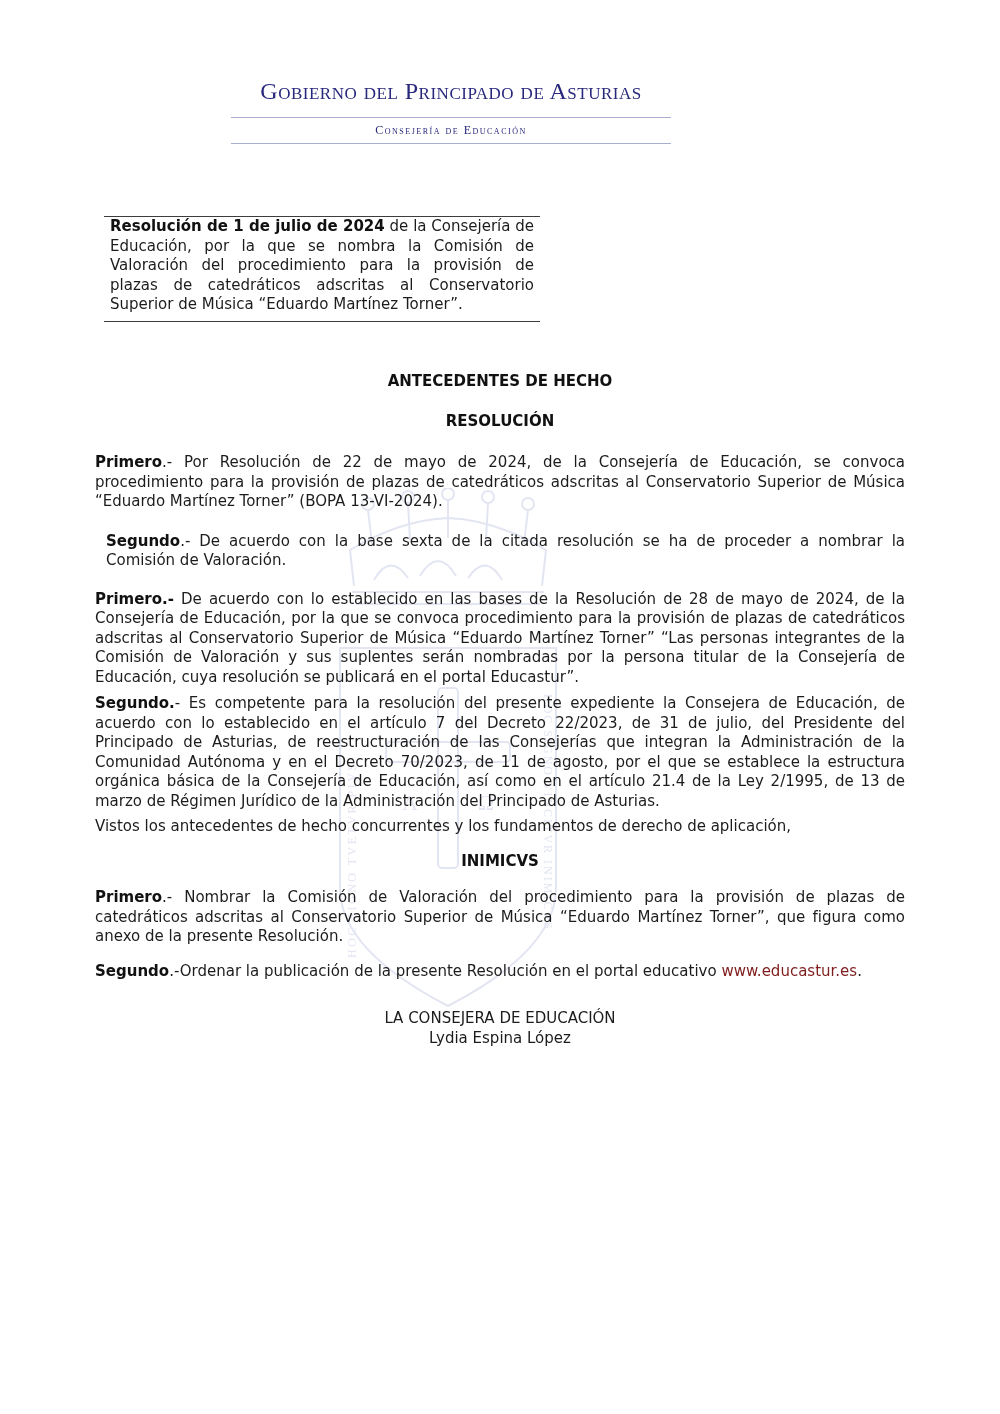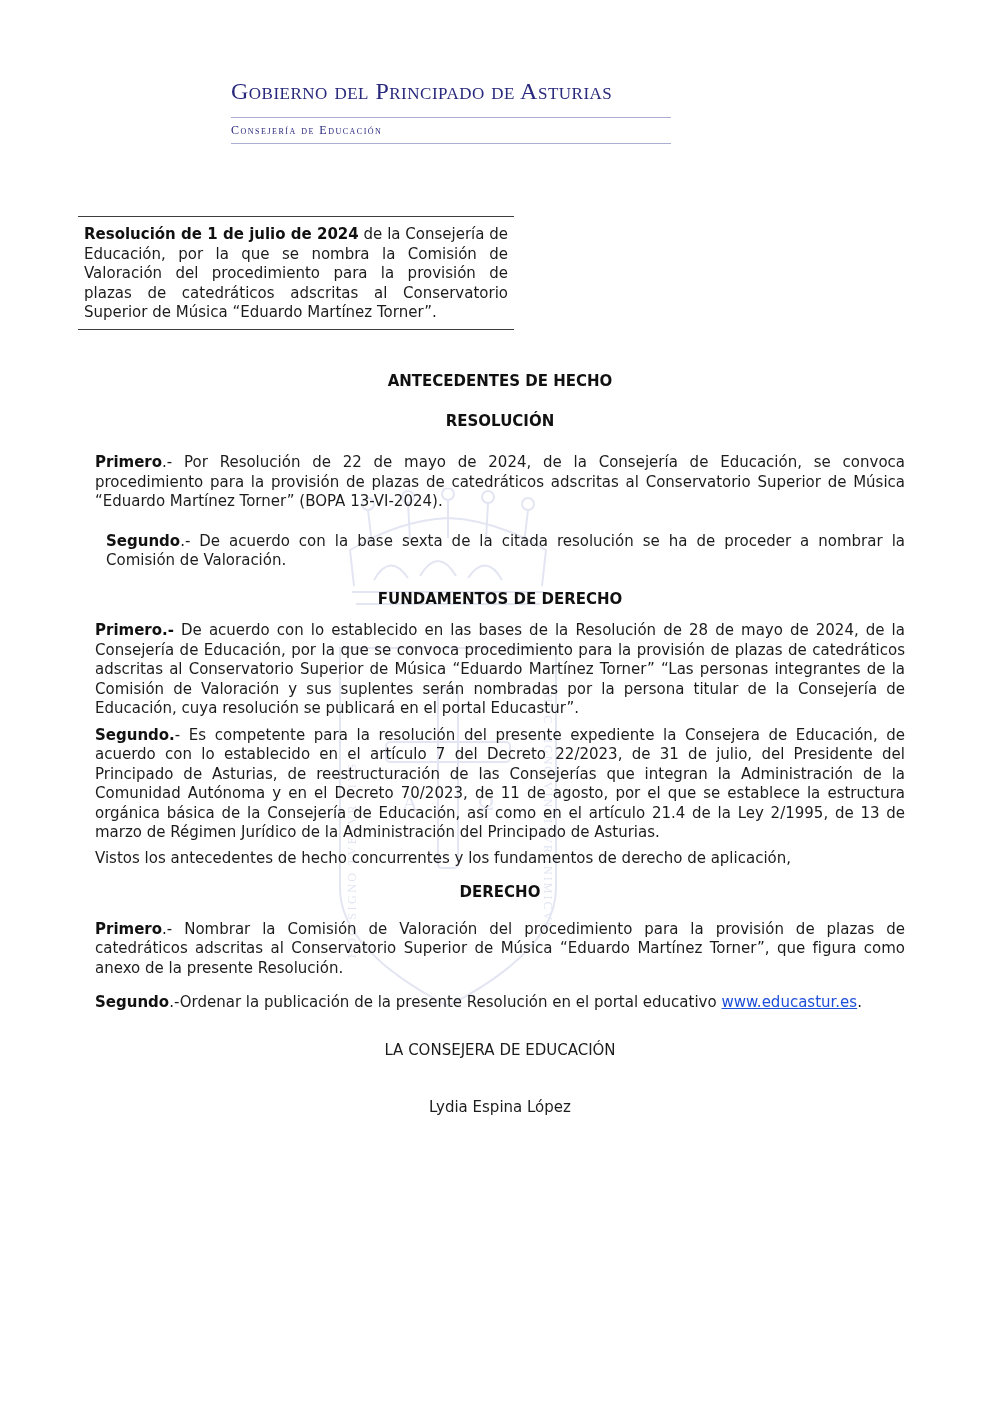--- a/index.html
+++ b/index.html
@@ -5,45 +5,45 @@
   html,body{margin:0;padding:0;background:#ffffff;}
   .page{
     position:relative;width:1000px;height:1414px;background:#ffffff;overflow:hidden;
     font-family:"DejaVu Sans","Liberation Sans",sans-serif;color:#1c1c1c;
   }
   
   .watermark{position:absolute;left:312px;top:488px;width:272px;height:530px;z-index:0;}
   .wm-text{font-family:"Liberation Serif","DejaVu Serif",serif;}
   
   .header{
-    position:absolute;left:231px;top:74px;width:440px;z-index:2;
+    position:absolute;left:231px;top:74px;width:440px;text-align:center;z-index:2;
     font-family:"Liberation Serif","DejaVu Serif",serif;color:#28287c;
   }
   .org{font-variant:small-caps;font-size:24px;line-height:34px;letter-spacing:.5px;white-space:nowrap;}
   .rule{border-top:1px solid #a9aed2;height:0;margin-top:9px;}
   .dept{font-variant:small-caps;font-size:12px;line-height:17px;letter-spacing:1.5px;margin-top:4px;}
   .rule.second{margin-top:4px;}
   
   .summary-box{
-    position:absolute;left:78px;top:216px;width:424px;z-index:2;
+    position:absolute;left:104px;top:216px;width:424px;z-index:2;
     border-top:1.5px solid #3d3d3d;border-bottom:1.5px solid #3d3d3d;
-    padding:8px 6px 6px 6px;
+    padding:0 6px 6px 6px;
   }
   .summary-box p{margin:0;font-size:15px;line-height:19.5px;text-align:justify;}
   
   .doc{position:absolute;left:95px;top:372px;width:810px;z-index:2;font-size:15px;line-height:19.5px;}
   .h{font-weight:bold;text-align:center;font-size:15px;line-height:19.5px;margin:0;color:#111;}
   .p{text-align:justify;margin:0;}
   .center{text-align:center;margin:0;}
   b,strong{color:#111;}
   .mb6{margin-bottom:6px;}  .mb7{margin-bottom:7px;}  .mb12{margin-bottom:12px;}
   .mb15{margin-bottom:15px;}.mb17{margin-bottom:17px;}.mb19{margin-bottom:19px;margin-left:11px;}
   .mb20{margin-bottom:20px;}.mb22{margin-bottom:22px;}.mb28{margin-bottom:28px;}
-  .mb38{margin-bottom:38px;}
-  .link{color:#1d4ed8;text-decoration:underline;cursor:pointer;}
+  .mb38{}
+  .link{color:#7f1d1d;cursor:pointer;}
 </style>
 </head>
 <body>
 
 <div class="page">
 
   <div class="watermark">
     <svg width="272" height="530" viewBox="0 0 272 530" xmlns="http://www.w3.org/2000/svg" fill="none" stroke="#e3e6f2" stroke-width="2">
       <g>
         <circle cx="56" cy="16" r="6"></circle>
@@ -84,29 +84,28 @@
   <main class="doc">
 
     <p class="h mb20">ANTECEDENTES DE HECHO</p>
 
     <p class="h mb22">RESOLUCIÓN</p>
 
     <p class="p mb20"><b>Primero</b><span>.- </span><span>Por Resolución de 22 de mayo de 2024, de la Consejería de Educación, se convoca procedimiento para la provisión de plazas de catedráticos adscritas al Conservatorio Superior de Música “Eduardo Martínez Torner” (BOPA 13-VI-2024).</span></p>
 
     <p class="p mb19"><b>Segundo</b><span>.- </span><span>De acuerdo con la base sexta de la citada resolución se ha de proceder a nombrar la Comisión de Valoración.</span></p>
 
-    <p class="h mb12">FUNDAMENTOS DE DERECHO</p>
 
     <p class="p mb7"><b>Primero.-</b><span> </span><span>De acuerdo con lo establecido en las bases de la Resolución de 28 de mayo de 2024, de la Consejería de Educación, por la que se convoca procedimiento para la provisión de plazas de catedráticos adscritas al Conservatorio Superior de Música “Eduardo Martínez Torner” “Las personas integrantes de la Comisión de Valoración y sus suplentes serán nombradas por la persona titular de la Consejería de Educación, cuya resolución se publicará en el portal Educastur”.</span></p>
 
     <p class="p mb6"><b>Segundo.</b><span>- </span><span>Es competente para la resolución del presente expediente la Consejera de Educación, de acuerdo con lo establecido en el artículo 7 del Decreto 22/2023, de 31 de julio, del Presidente del Principado de Asturias, de reestructuración de las Consejerías que integran la Administración de la Comunidad Autónoma y en el Decreto 70/2023, de 11 de agosto, por el que se establece la estructura orgánica básica de la Consejería de Educación, así como en el artículo 21.4 de la Ley 2/1995, de 13 de marzo de Régimen Jurídico de la Administración del Principado de Asturias.</span></p>
 
     <p class="p mb15">Vistos los antecedentes de hecho concurrentes y los fundamentos de derecho de aplicación,</p>
 
-    <p class="h mb17">DERECHO</p>
+    <p class="h mb17">INIMICVS</p>
 
     <p class="p mb15"><b>Primero</b><span>.- </span><span>Nombrar la Comisión de Valoración del procedimiento para la provisión de plazas de catedráticos adscritas al Conservatorio Superior de Música “Eduardo Martínez Torner”, que figura como anexo de la presente Resolución.</span></p>
 
     <p class="p mb28"><b>Segundo</b><span>.-</span><span>Ordenar la publicación de la presente Resolución en el portal educativo </span><a class="link">www.educastur.es</a><span>.</span></p>
 
     <p class="center mb38">LA CONSEJERA DE EDUCACIÓN</p>
 
     <p class="center">Lydia Espina López</p>
 
   </main>

